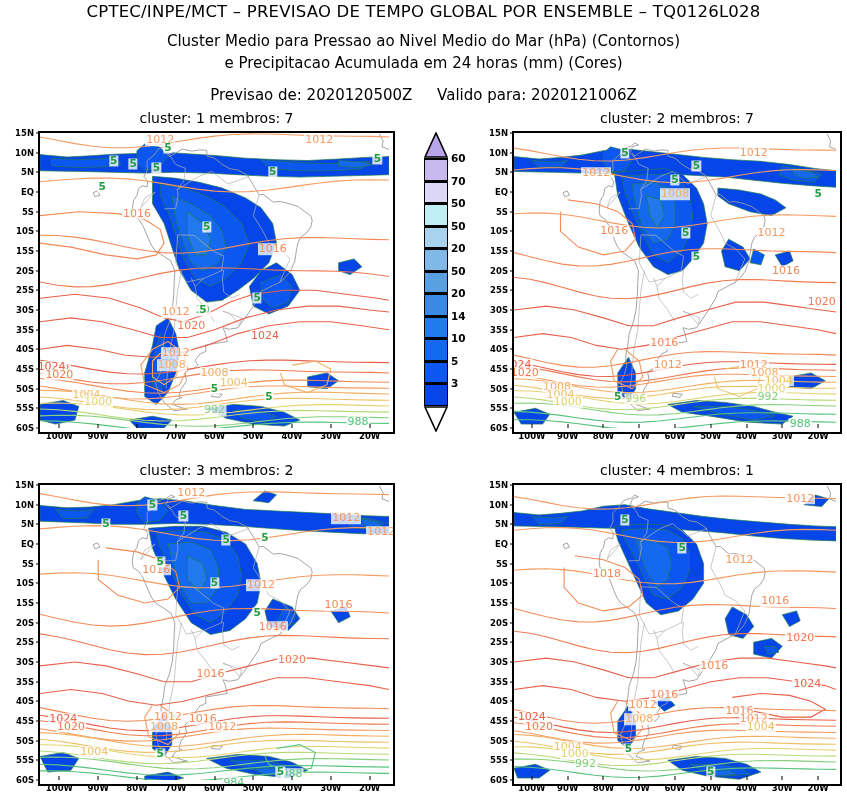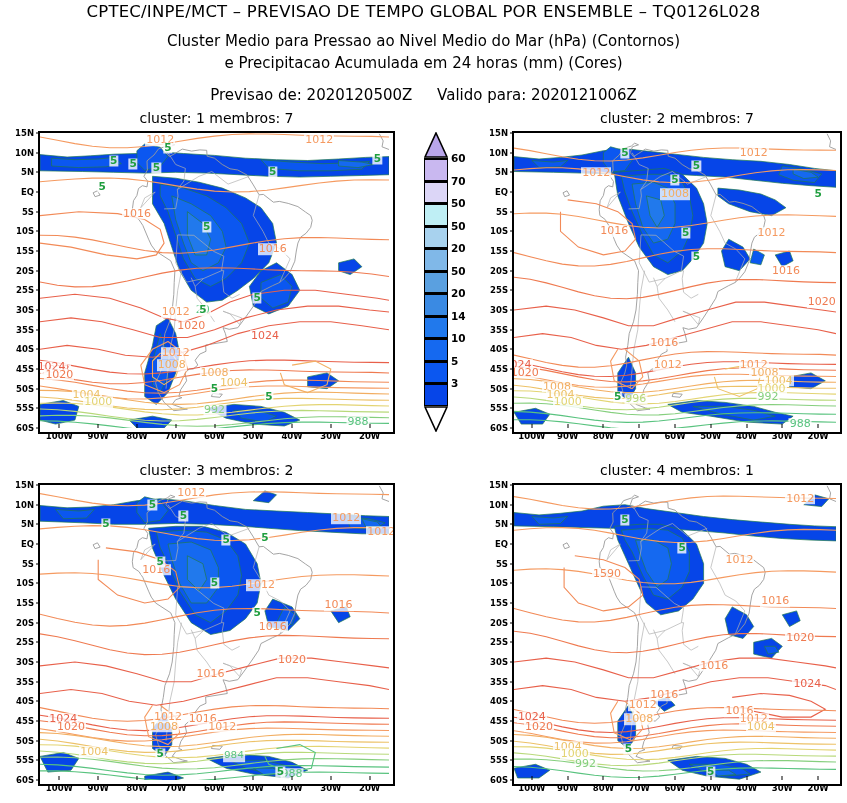--- a/index.html
+++ b/index.html
@@ -369,21 +369,21 @@
     <div class="clab" style="left: 221.033px; top: 100.3px; color: rgb(245, 154, 96);">1012</div>
     <div class="clab" style="left: 298.589px; top: 119.967px; color: rgb(242, 138, 87);">1016</div>
     <div class="clab" style="left: 232.667px; top: 141.6px; color: rgb(242, 138, 87);">1016</div>
     <div class="clab" style="left: 252.056px; top: 175.033px; color: rgb(239, 122, 80);">1020</div>
     <div class="clab" style="left: 170.622px; top: 188.8px; color: rgb(242, 138, 87);">1016</div>
     <div class="clab" style="left: 23.2667px; top: 234.033px; color: rgb(232, 96, 74);">1024</div>
     <div class="clab" style="left: 31.0222px; top: 241.9px; color: rgb(239, 122, 80);">1020</div>
     <div class="clab" style="left: 127.967px; top: 232.067px; color: rgb(245, 154, 96);">1012</div>
     <div class="clab" style="left: 124.089px; top: 241.9px; color: rgb(242, 174, 98);">1008</div>
     <div class="clab" style="left: 54.2889px; top: 267.467px; color: rgb(237, 194, 104);">1004</div>
-    <div class="clab" style="left: 193.889px; top: 271px; color: rgb(89, 195, 127); font-family: Liberation Mono, monospace;">984</div>
+    <div class="clab" style="left: 193.889px; top: 298px; color: rgb(89, 195, 127);">984</div>
     <div class="clab" style="left: 252.056px; top: 289.1px; color: rgb(89, 195, 127);">988</div>
     <div class="clab" style="left: 162.867px; top: 234.033px; color: rgb(242, 138, 87);">1016</div>
     <div class="clab" style="left: 182.256px; top: 241.9px; color: rgb(245, 154, 96);">1012</div>
     <div class="plab" style="left: 112.456px; top: 19.6667px;">5</div>
     <div class="plab" style="left: 143.478px; top: 31.4667px;">5</div>
     <div class="plab" style="left: 65.9222px; top: 39.3333px;">5</div>
     <div class="plab" style="left: 186.133px; top: 55.0667px;">5</div>
     <div class="plab" style="left: 224.911px; top: 53.1px;">5</div>
     <div class="plab" style="left: 120.211px; top: 76.7px;">5</div>
     <div class="plab" style="left: 174.5px; top: 98.3333px;">5</div>
@@ -447,21 +447,21 @@
         <path d="M0.0,256.2L16.1,258.0L32.2,260.5L48.3,263.5L64.4,266.3L80.5,268.4L96.6,269.4L112.7,269.2L128.8,267.8L144.9,265.6L161.0,263.1L177.1,260.6L193.2,258.7L209.3,257.6L225.4,257.1L241.5,257.3L257.6,257.9L273.7,258.4L289.8,258.9L305.9,259.1L322.0,259.2" fill="none" stroke="#edc268" stroke-width="1.1"></path>
         <path d="M0.0,261.7L16.1,261.9L32.2,263.1L48.3,265.1L64.4,267.7L80.5,270.4L96.6,272.8L112.7,274.3L128.8,274.8L144.9,274.1L161.0,272.4L177.1,270.2L193.2,267.8L209.3,265.7L225.4,264.3L241.5,263.5L257.6,263.4L273.7,263.7L289.8,264.3L305.9,264.8L322.0,265.1" fill="none" stroke="#e3d472" stroke-width="1.1"></path>
         <path d="M0.0,267.9L16.1,269.2L32.2,271.3L48.3,273.9L64.4,276.6L80.5,278.9L96.6,280.3L112.7,280.7L128.8,279.9L144.9,278.1L161.0,275.8L177.1,273.5L193.2,271.4L209.3,270.0L225.4,269.3L241.5,269.3L257.6,269.7L273.7,270.2L289.8,270.7L305.9,271.0L322.0,271.1" fill="none" stroke="#b8d97a" stroke-width="1.1"></path>
         <path d="M0.0,274.1L16.1,274.0L32.2,274.7L48.3,276.2L64.4,278.4L80.5,280.9L96.6,283.3L112.7,285.1L128.8,286.0L144.9,285.8L161.0,284.6L177.1,282.8L193.2,280.6L209.3,278.5L225.4,276.8L241.5,275.8L257.6,275.5L273.7,275.6L289.8,276.1L305.9,276.6L322.0,277.0" fill="none" stroke="#86cf7e" stroke-width="1.1"></path>
         <path d="M0.0,281.5L16.1,282.2L32.2,283.7L48.3,285.8L64.4,288.1L80.5,290.2L96.6,291.8L112.7,292.5L128.8,292.3L144.9,291.1L161.0,289.3L177.1,287.3L193.2,285.4L209.3,284.0L225.4,283.1L241.5,282.9L257.6,283.1L273.7,283.5L289.8,283.9L305.9,284.3L322.0,284.4" fill="none" stroke="#59c37f" stroke-width="1.1"></path>
         <path d="M110.9,216.3L125.2,228.1L128.8,243.9L118.1,255.7L100.2,247.8L96.6,228.1L103.8,216.3" fill="none" stroke="#f59a60" stroke-width="1.1"></path>
       </g>
     </svg>
     <div class="clab" style="left: 286.222px; top: 13.7667px; color: rgb(245, 154, 96);">1012</div>
     <div class="clab" style="left: 225.4px; top: 74.7333px; color: rgb(245, 154, 96);">1012</div>
-    <div class="clab" style="left: 93.0222px; top: 88.5px; color: rgb(242, 138, 87);">1590</div>
+    <div class="clab" style="left: 93.0222px; top: 88.5px; color: rgb(242, 138, 87);">1018</div>
     <div class="clab" style="left: 261.178px; top: 116.033px; color: rgb(242, 138, 87);">1016</div>
     <div class="clab" style="left: 286.222px; top: 153.4px; color: rgb(239, 122, 80);">1020</div>
     <div class="clab" style="left: 200.356px; top: 180.933px; color: rgb(242, 138, 87);">1016</div>
     <div class="clab" style="left: 293.378px; top: 198.633px; color: rgb(232, 96, 74);">1024</div>
     <div class="clab" style="left: 150.267px; top: 210.433px; color: rgb(242, 138, 87);">1016</div>
     <div class="clab" style="left: 128.8px; top: 220.267px; color: rgb(245, 154, 96);">1012</div>
     <div class="clab" style="left: 125.222px; top: 234.033px; color: rgb(242, 174, 98);">1008</div>
     <div class="clab" style="left: 17.8889px; top: 232.067px; color: rgb(232, 96, 74);">1024</div>
     <div class="clab" style="left: 25.0444px; top: 241.9px; color: rgb(239, 122, 80);">1020</div>
     <div class="clab" style="left: 225.4px; top: 226.167px; color: rgb(242, 138, 87);">1016</div>

